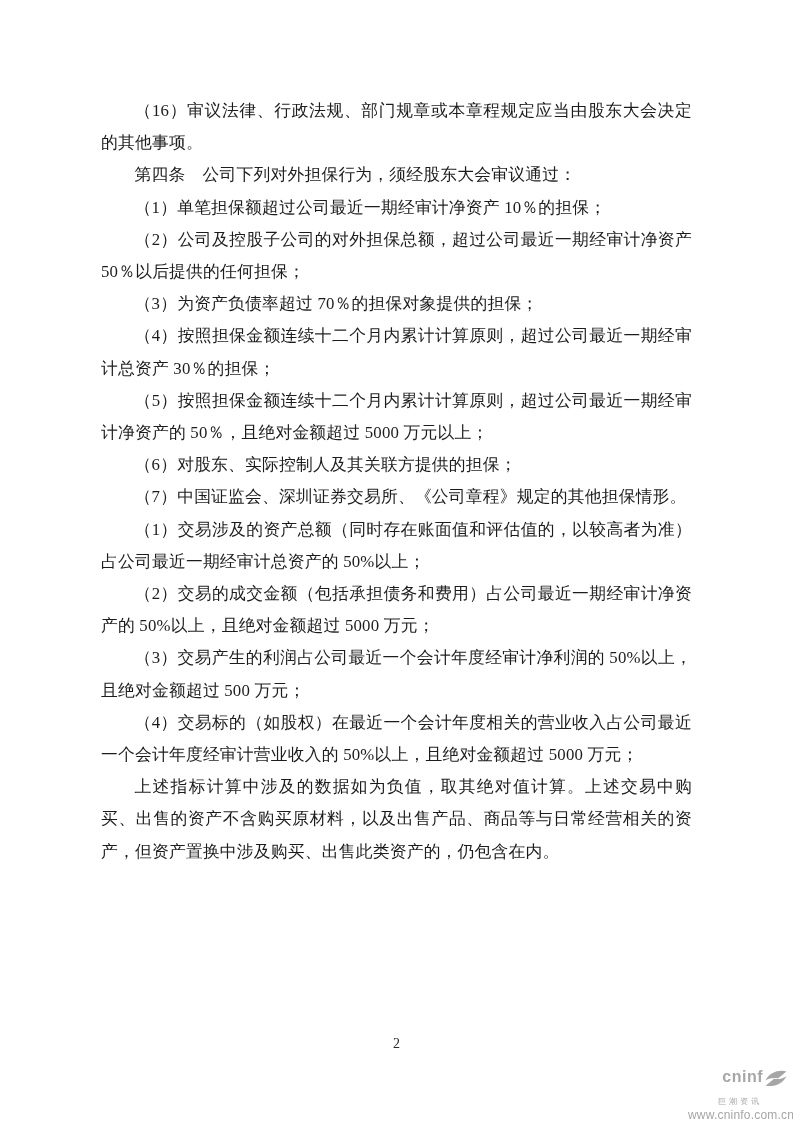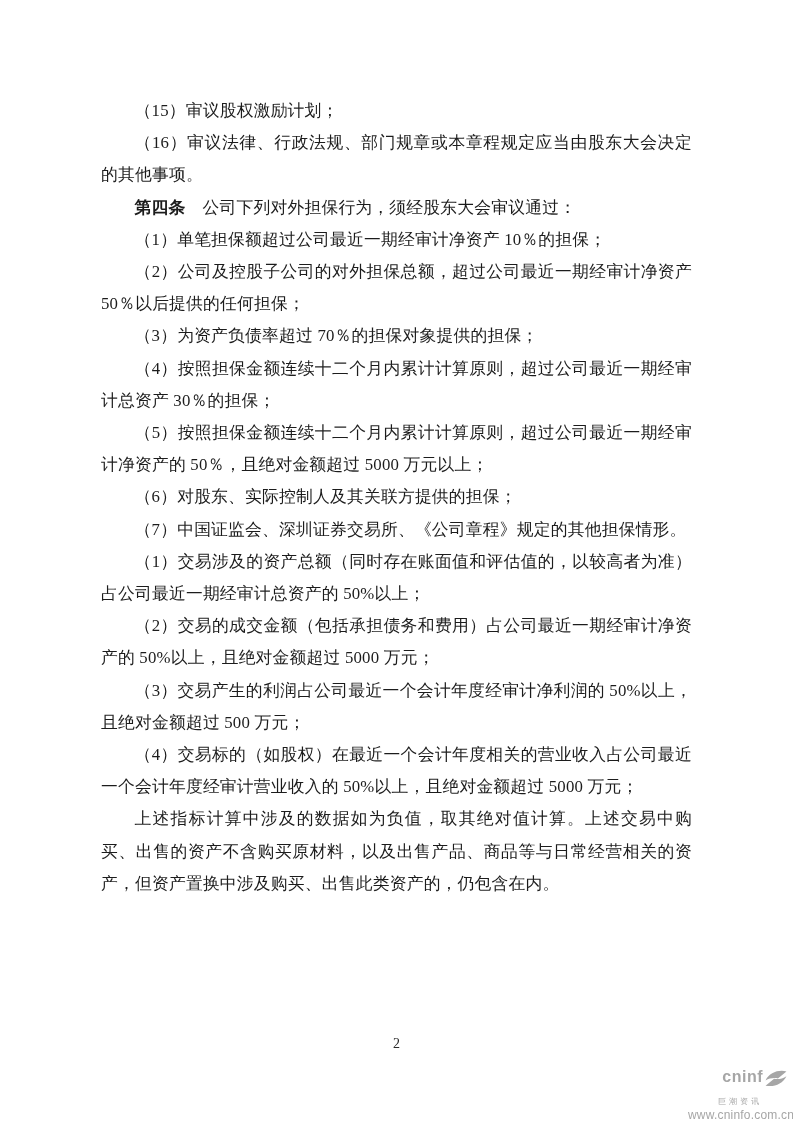--- a/index.html
+++ b/index.html
@@ -24,21 +24,21 @@
   p.para {
     margin: 0;
     font-size: 16.8px;
     line-height: 32.2px;
     color: #1c1c1c;
     text-align: justify;
     text-indent: 2em;
     letter-spacing: 0.2px;
   }
   p.para b {
-    font-weight: bold;
+    font-weight: normal;
   }
   .page-number {
     position: absolute;
     top: 1036px;
     left: 0;
     right: 0;
     text-align: center;
     font-size: 14px;
     color: #2a2a2a;
     font-family: "Liberation Serif", "DejaVu Serif", serif;
@@ -82,21 +82,20 @@
     white-space: nowrap;
   }
 </style>
 </head>
 <body>
 
 <div class="page">
 
   <div class="content">
 
-  <p class="para">（15）审议股权激励计划；</p>
       <p class="para">（16）审议法律、行政法规、部门规章或本章程规定应当由股东大会决定的其他事项。</p>
       <p class="para"><b>第四条</b>　公司下列对外担保行为，须经股东大会审议通过：</p>
       <p class="para">（1）单笔担保额超过公司最近一期经审计净资产 10％的担保；</p>
       <p class="para">（2）公司及控股子公司的对外担保总额，超过公司最近一期经审计净资产 50％以后提供的任何担保；</p>
       <p class="para">（3）为资产负债率超过 70％的担保对象提供的担保；</p>
       <p class="para">（4）按照担保金额连续十二个月内累计计算原则，超过公司最近一期经审计总资产 30％的担保；</p>
       <p class="para">（5）按照担保金额连续十二个月内累计计算原则，超过公司最近一期经审计净资产的 50％，且绝对金额超过 5000 万元以上；</p>
       <p class="para">（6）对股东、实际控制人及其关联方提供的担保；</p>
       <p class="para">（7）中国证监会、深圳证券交易所、《公司章程》规定的其他担保情形。</p>
       <p class="para">（1）交易涉及的资产总额（同时存在账面值和评估值的，以较高者为准）占公司最近一期经审计总资产的 50%以上；</p>

